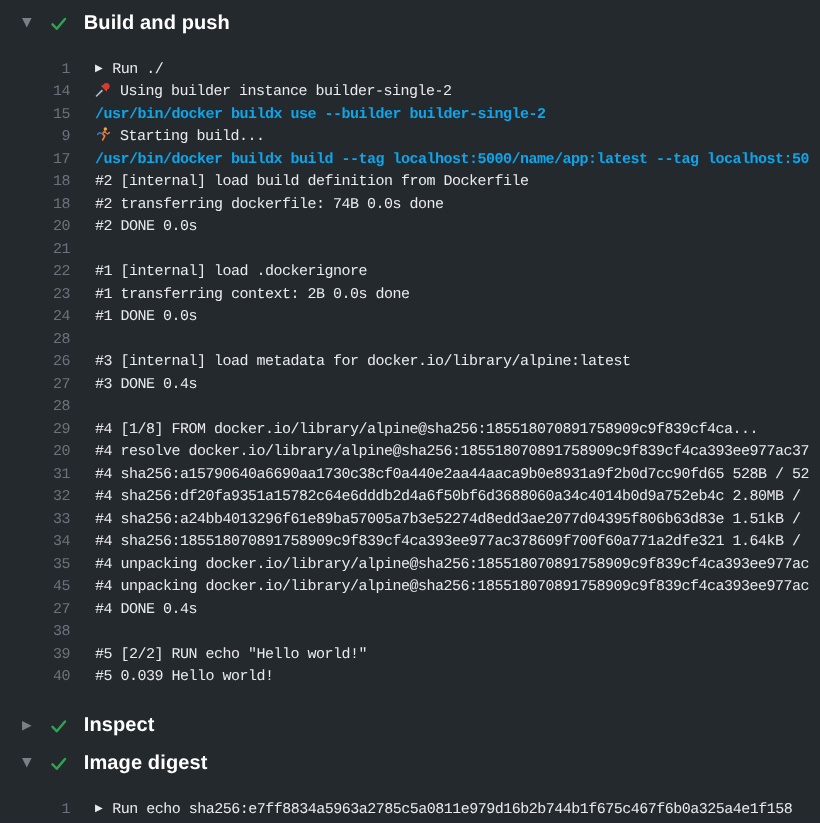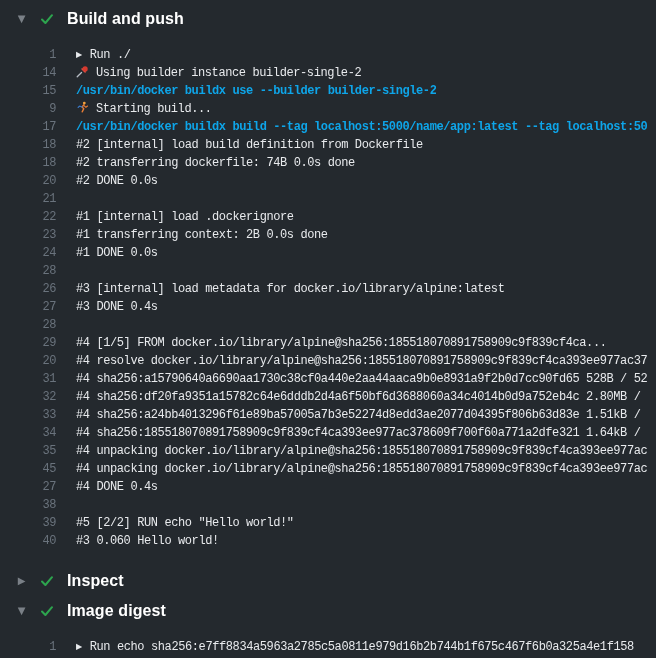--- a/index.html
+++ b/index.html
@@ -105,32 +105,32 @@
         <div class="line"><span class="line-num">18</span><span class="line-text">#2 transferring dockerfile: 74B 0.0s done</span></div>
         <div class="line"><span class="line-num">20</span><span class="line-text">#2 DONE 0.0s</span></div>
         <div class="line"><span class="line-num">21</span><span class="line-text"></span></div>
         <div class="line"><span class="line-num">22</span><span class="line-text">#1 [internal] load .dockerignore</span></div>
         <div class="line"><span class="line-num">23</span><span class="line-text">#1 transferring context: 2B 0.0s done</span></div>
         <div class="line"><span class="line-num">24</span><span class="line-text">#1 DONE 0.0s</span></div>
         <div class="line"><span class="line-num">28</span><span class="line-text"></span></div>
         <div class="line"><span class="line-num">26</span><span class="line-text">#3 [internal] load metadata for docker.io/library/alpine:latest</span></div>
         <div class="line"><span class="line-num">27</span><span class="line-text">#3 DONE 0.4s</span></div>
         <div class="line"><span class="line-num">28</span><span class="line-text"></span></div>
-        <div class="line"><span class="line-num">29</span><span class="line-text">#4 [1/5] FROM docker.io/library/alpine@sha256:185518070891758909c9f839cf4ca...</span></div>
+        <div class="line"><span class="line-num">29</span><span class="line-text">#4 [1/8] FROM docker.io/library/alpine@sha256:185518070891758909c9f839cf4ca...</span></div>
         <div class="line"><span class="line-num">20</span><span class="line-text">#4 resolve docker.io/library/alpine@sha256:185518070891758909c9f839cf4ca393ee977ac37</span></div>
         <div class="line"><span class="line-num">31</span><span class="line-text">#4 sha256:a15790640a6690aa1730c38cf0a440e2aa44aaca9b0e8931a9f2b0d7cc90fd65 528B / 52</span></div>
         <div class="line"><span class="line-num">32</span><span class="line-text">#4 sha256:df20fa9351a15782c64e6dddb2d4a6f50bf6d3688060a34c4014b0d9a752eb4c 2.80MB / </span></div>
         <div class="line"><span class="line-num">33</span><span class="line-text">#4 sha256:a24bb4013296f61e89ba57005a7b3e52274d8edd3ae2077d04395f806b63d83e 1.51kB / </span></div>
         <div class="line"><span class="line-num">34</span><span class="line-text">#4 sha256:185518070891758909c9f839cf4ca393ee977ac378609f700f60a771a2dfe321 1.64kB / </span></div>
         <div class="line"><span class="line-num">35</span><span class="line-text">#4 unpacking docker.io/library/alpine@sha256:185518070891758909c9f839cf4ca393ee977ac</span></div>
         <div class="line"><span class="line-num">45</span><span class="line-text">#4 unpacking docker.io/library/alpine@sha256:185518070891758909c9f839cf4ca393ee977ac</span></div>
         <div class="line"><span class="line-num">27</span><span class="line-text">#4 DONE 0.4s</span></div>
         <div class="line"><span class="line-num">38</span><span class="line-text"></span></div>
         <div class="line"><span class="line-num">39</span><span class="line-text">#5 [2/2] RUN echo "Hello world!"</span></div>
-        <div class="line"><span class="line-num">40</span><span class="line-text">#3 0.060 Hello world!</span></div>
+        <div class="line"><span class="line-num">40</span><span class="line-text">#5 0.039 Hello world!</span></div>
       </div>
   </section>
 
   <section class="section section-collapsed">
     <div class="sec-header">
       <span class="sec-caret">▶</span>
       <span class="sec-check">
         <svg width="16" height="16" viewBox="0 0 16 16">
             <path d="M3 8.5 L6.4 12 L13 4.2" fill="none" stroke="#2da44e" stroke-width="2" stroke-linecap="round" stroke-linejoin="round"></path>
           </svg>

